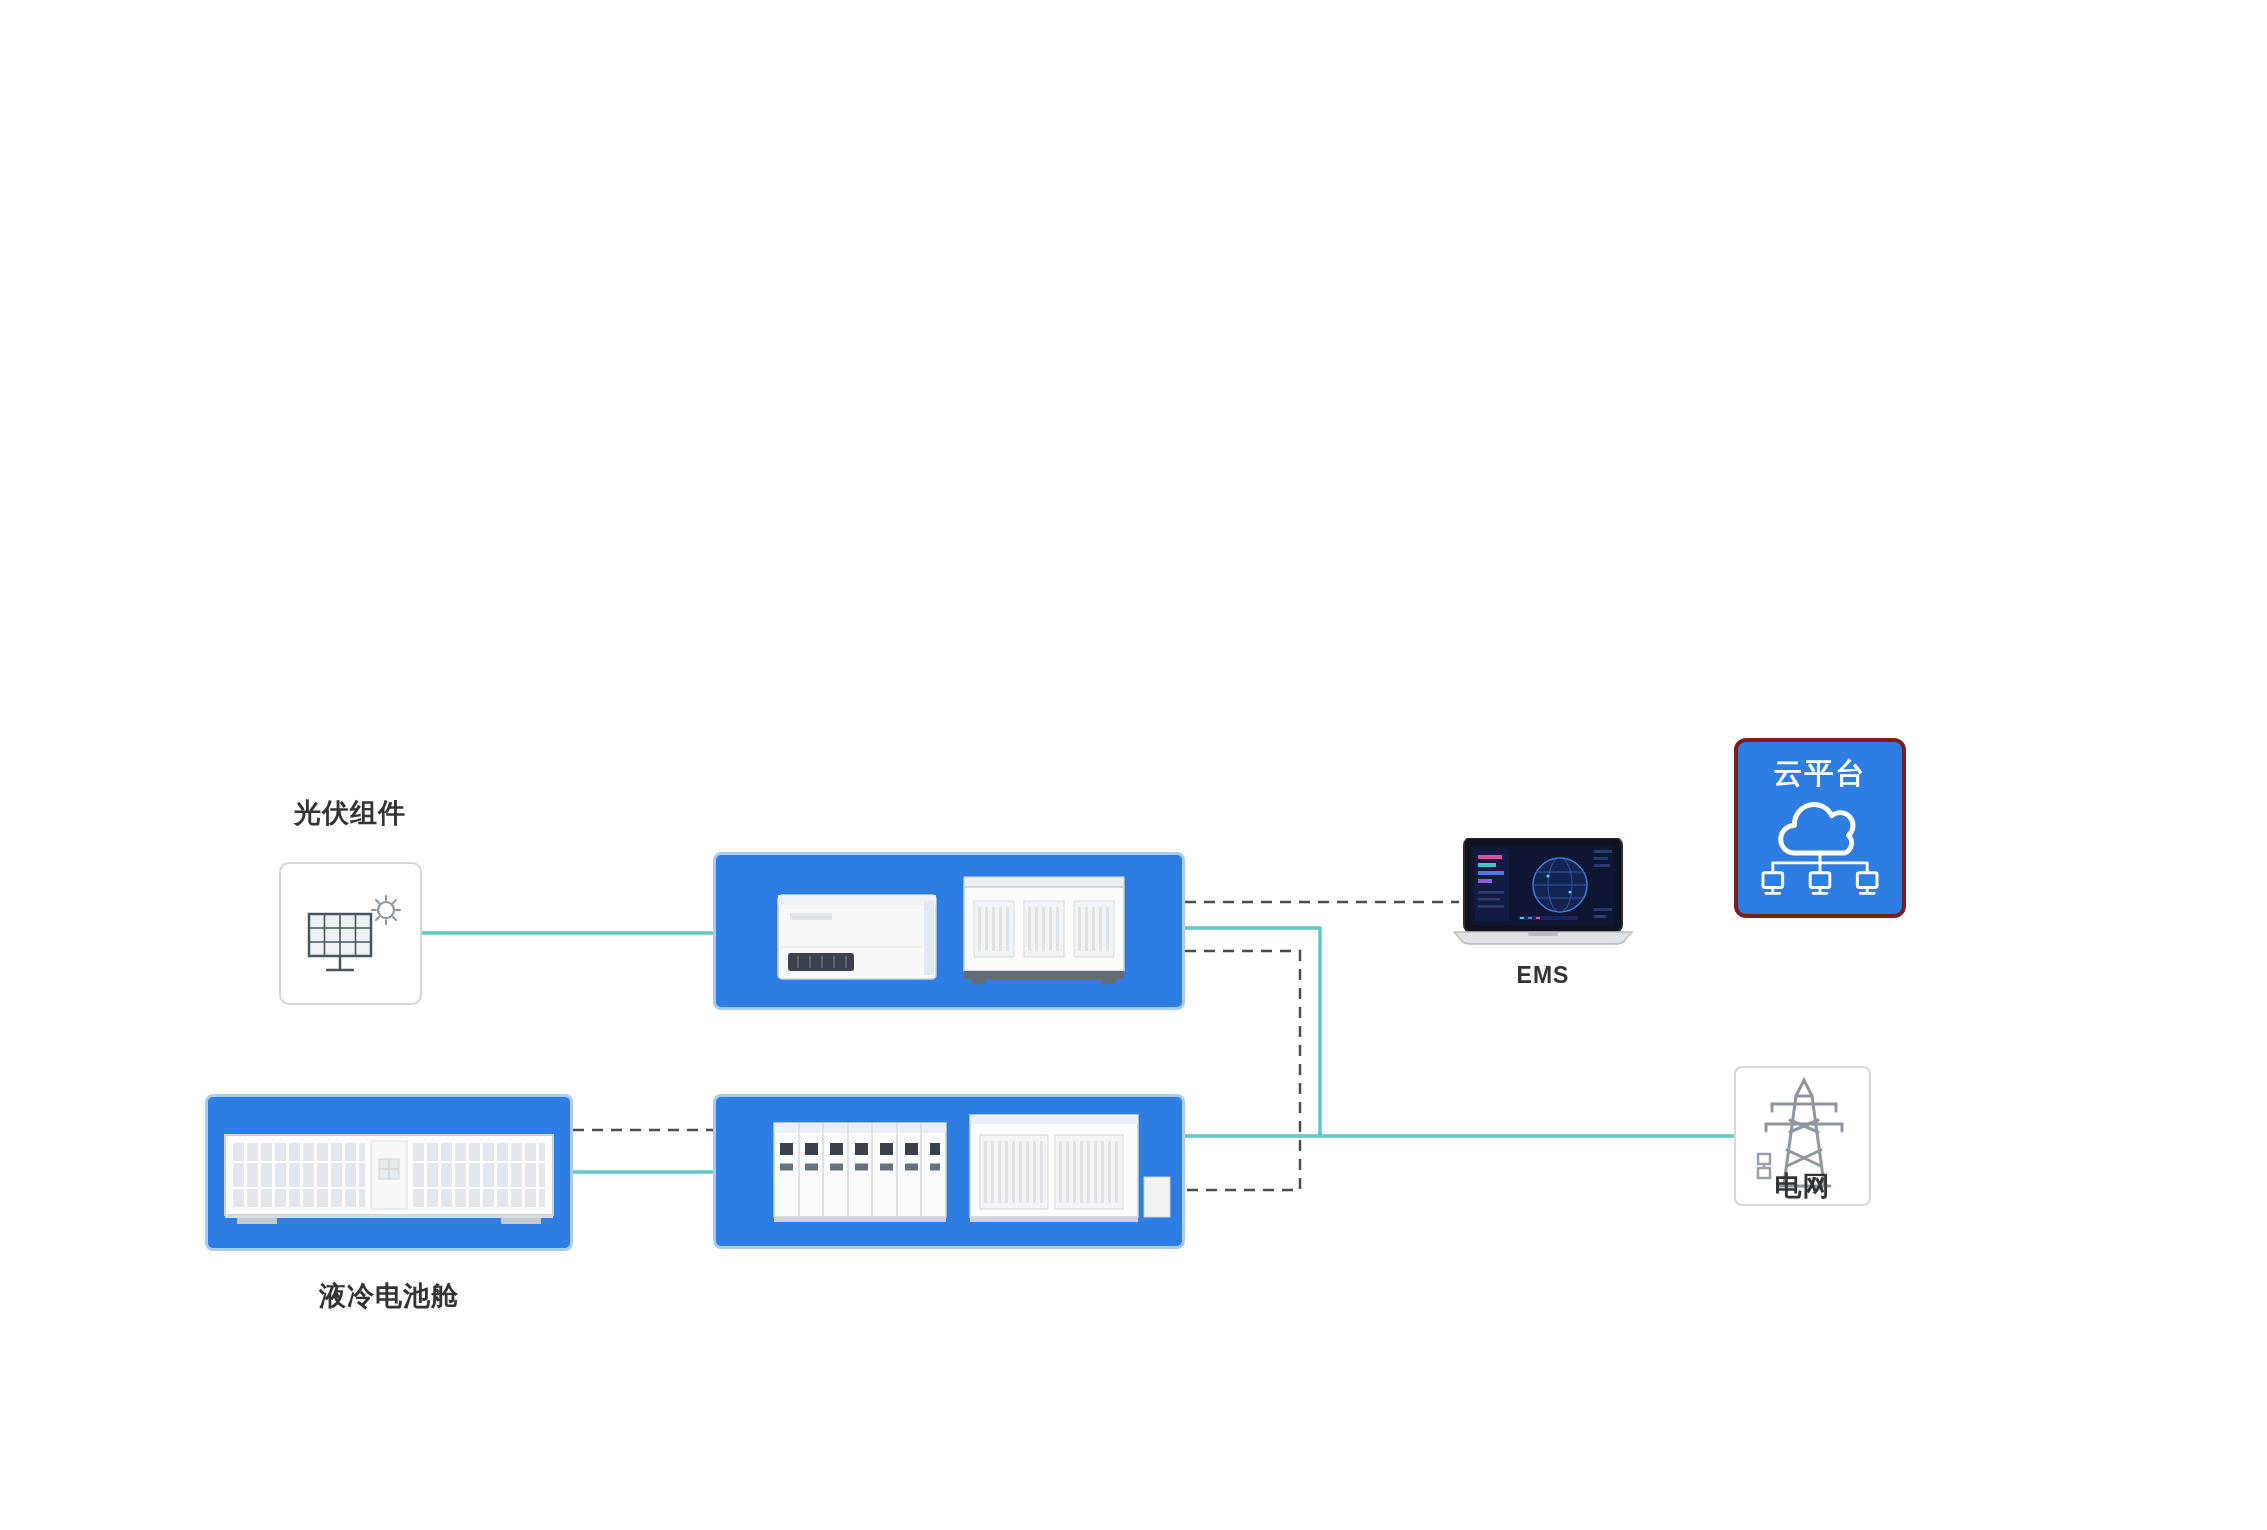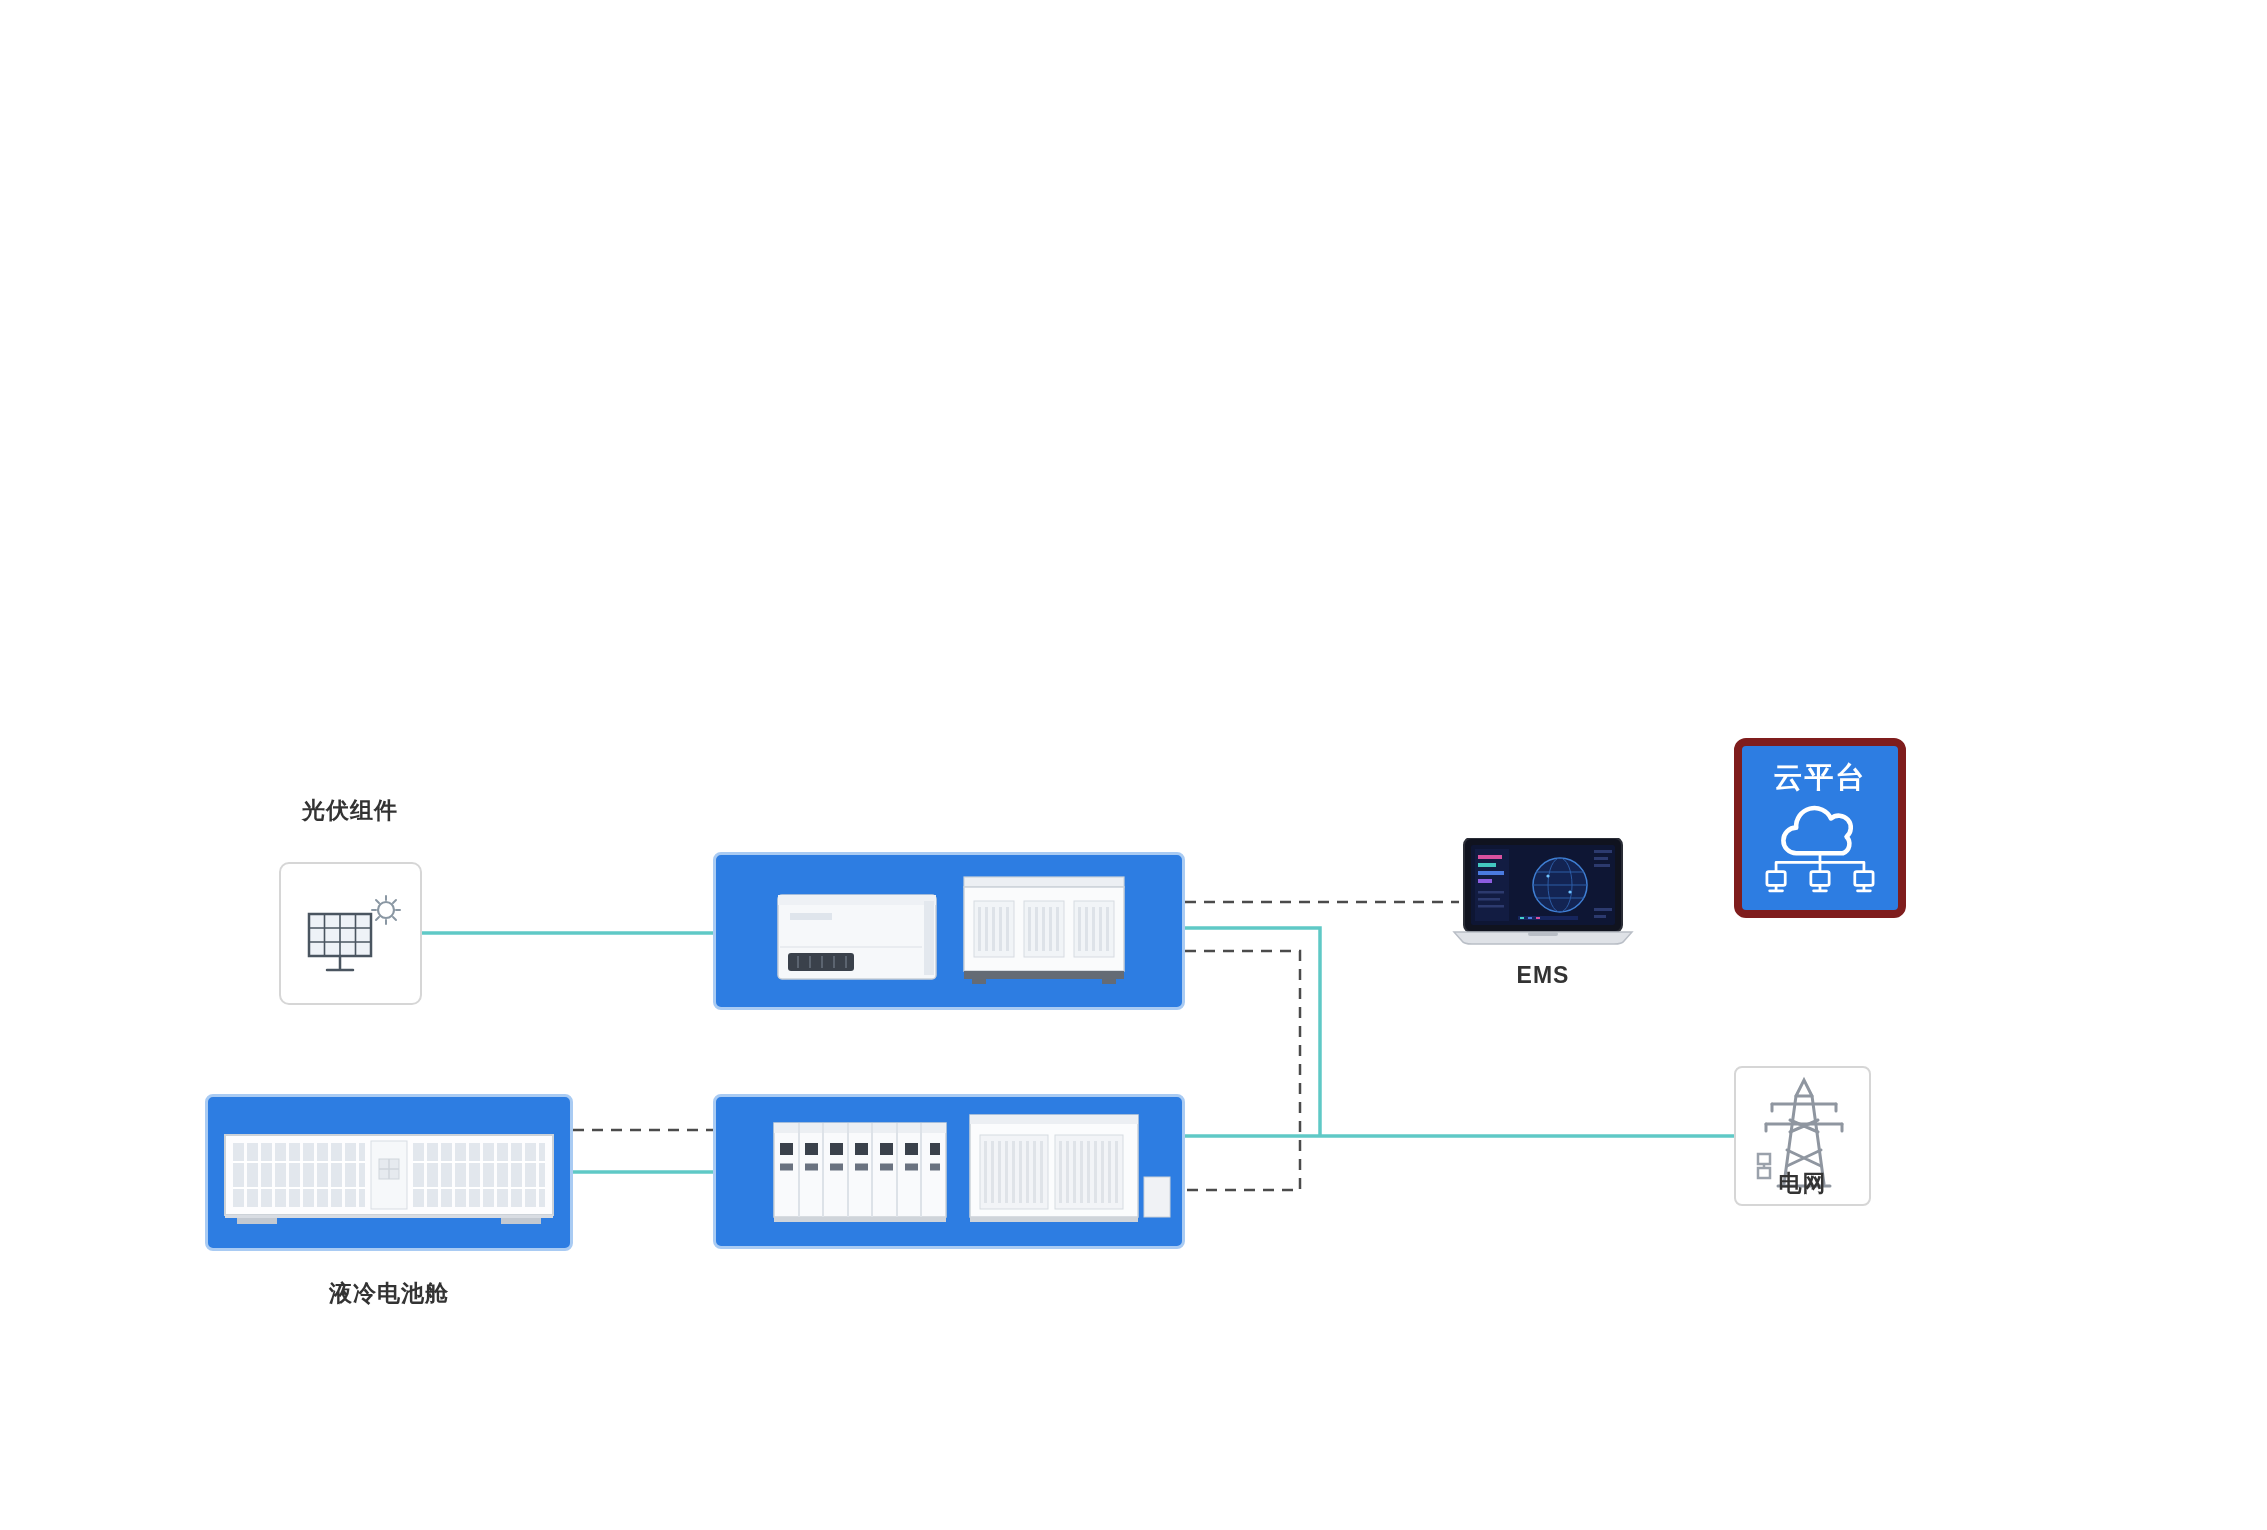--- a/index.html
+++ b/index.html
@@ -10,33 +10,33 @@
     --label-color:#333333;
   }
   *{box-sizing:border-box;margin:0;padding:0;}
   html,body{background:#ffffff;}
   body{font-family:"Liberation Sans", sans-serif;}
   #canvas{position:relative;width:2267px;height:1530px;background:#fff;overflow:hidden;}
   #wires{position:absolute;left:0;top:0;width:2267px;height:1530px;}
   .wire-power{stroke:var(--power-line);stroke-width:3.5;fill:none;}
   .wire-comm{stroke:var(--comm-line);stroke-width:2.5;fill:none;stroke-dasharray:11 8;}
   .lbl{
-    position:absolute;text-align:center;font-weight:700;font-size:23px;
+    position:absolute;text-align:center;font-weight:700;font-size:27px;
     color:var(--label-color);letter-spacing:1px;white-space:nowrap;
   }
   .card{
     position:absolute;background:#ffffff;border:2px solid #d6d6d6;border-radius:10px;
     display:flex;align-items:center;justify-content:center;
   }
   .bluebox{
     position:absolute;background:var(--node-fill);border:3px solid var(--node-border);
     border-radius:8px;display:flex;align-items:center;justify-content:center;overflow:hidden;
   }
   .cloudbox{
-    position:absolute;background:var(--node-fill);border:8px solid #7f1d1d;border-radius:12px;
+    position:absolute;background:var(--node-fill);border:4px solid #7f1d1d;border-radius:12px;
     display:flex;flex-direction:column;align-items:center;
   }
   .cloud-title{font-weight:700;font-size:29px;color:#ffffff;margin-top:12px;letter-spacing:2px;}
   .ems-wrap{position:absolute;}
 </style>
 </head>
 <body>
 
 <div id="canvas">
 

